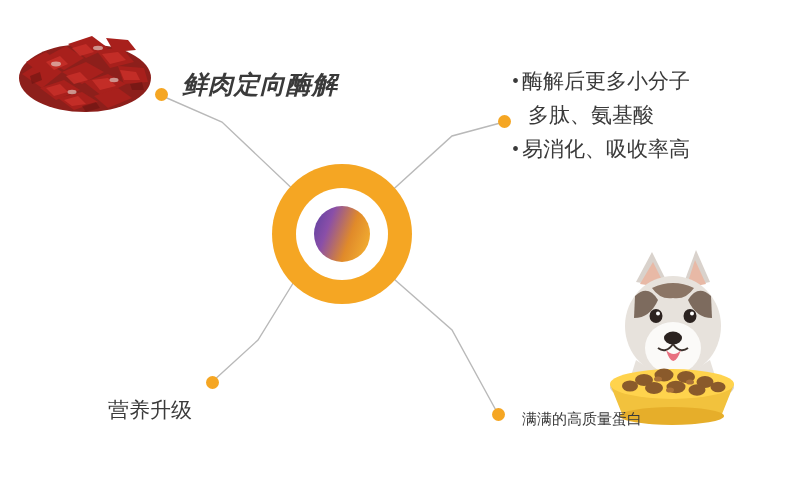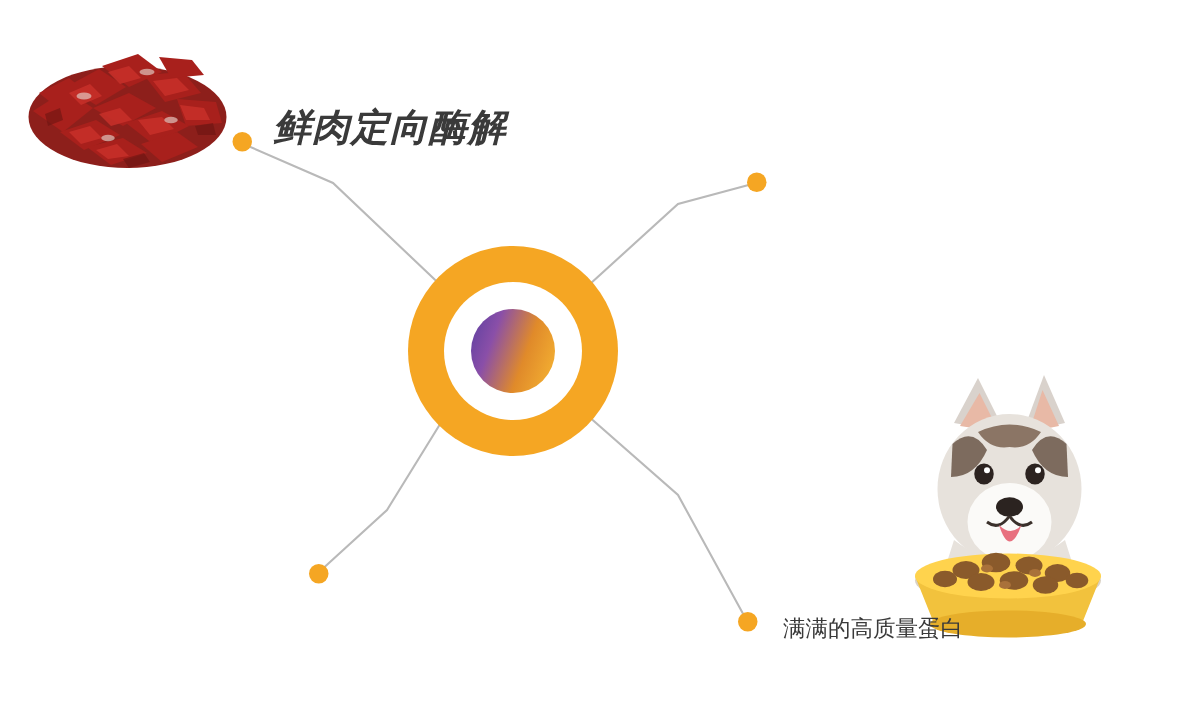--- a/index.html
+++ b/index.html
@@ -240,16 +240,28 @@
     <div class="ring-core"></div>
   </div>
 
   <div class="dot" style="left:155px; top:88px;"></div>
   <div class="dot" style="left:498px; top:115px;"></div>
   <div class="dot" style="left:206px; top:376px;"></div>
   <div class="dot" style="left:492px; top:408px;"></div>
 
   <div class="label label-title">鲜肉定向酶解</div>
 
-
+  <div class="bullet-block">
+    <div class="bullet-line">
+      <span class="bdot">•</span><span class="btext">酶解后更多小分子</span>
+    </div>
+    <div class="bullet-line bullet-indent">
+      <span class="btext">多肽、氨基酸</span>
+    </div>
+    <div class="bullet-line">
+      <span class="bdot">•</span><span class="btext">易消化、吸收率高</span>
+    </div>
+  </div>
+
+  <div class="label label-nutrition">营养升级</div>
   <div class="label label-protein">满满的高质量蛋白</div>
 
 </div>
 
 </body></html>

